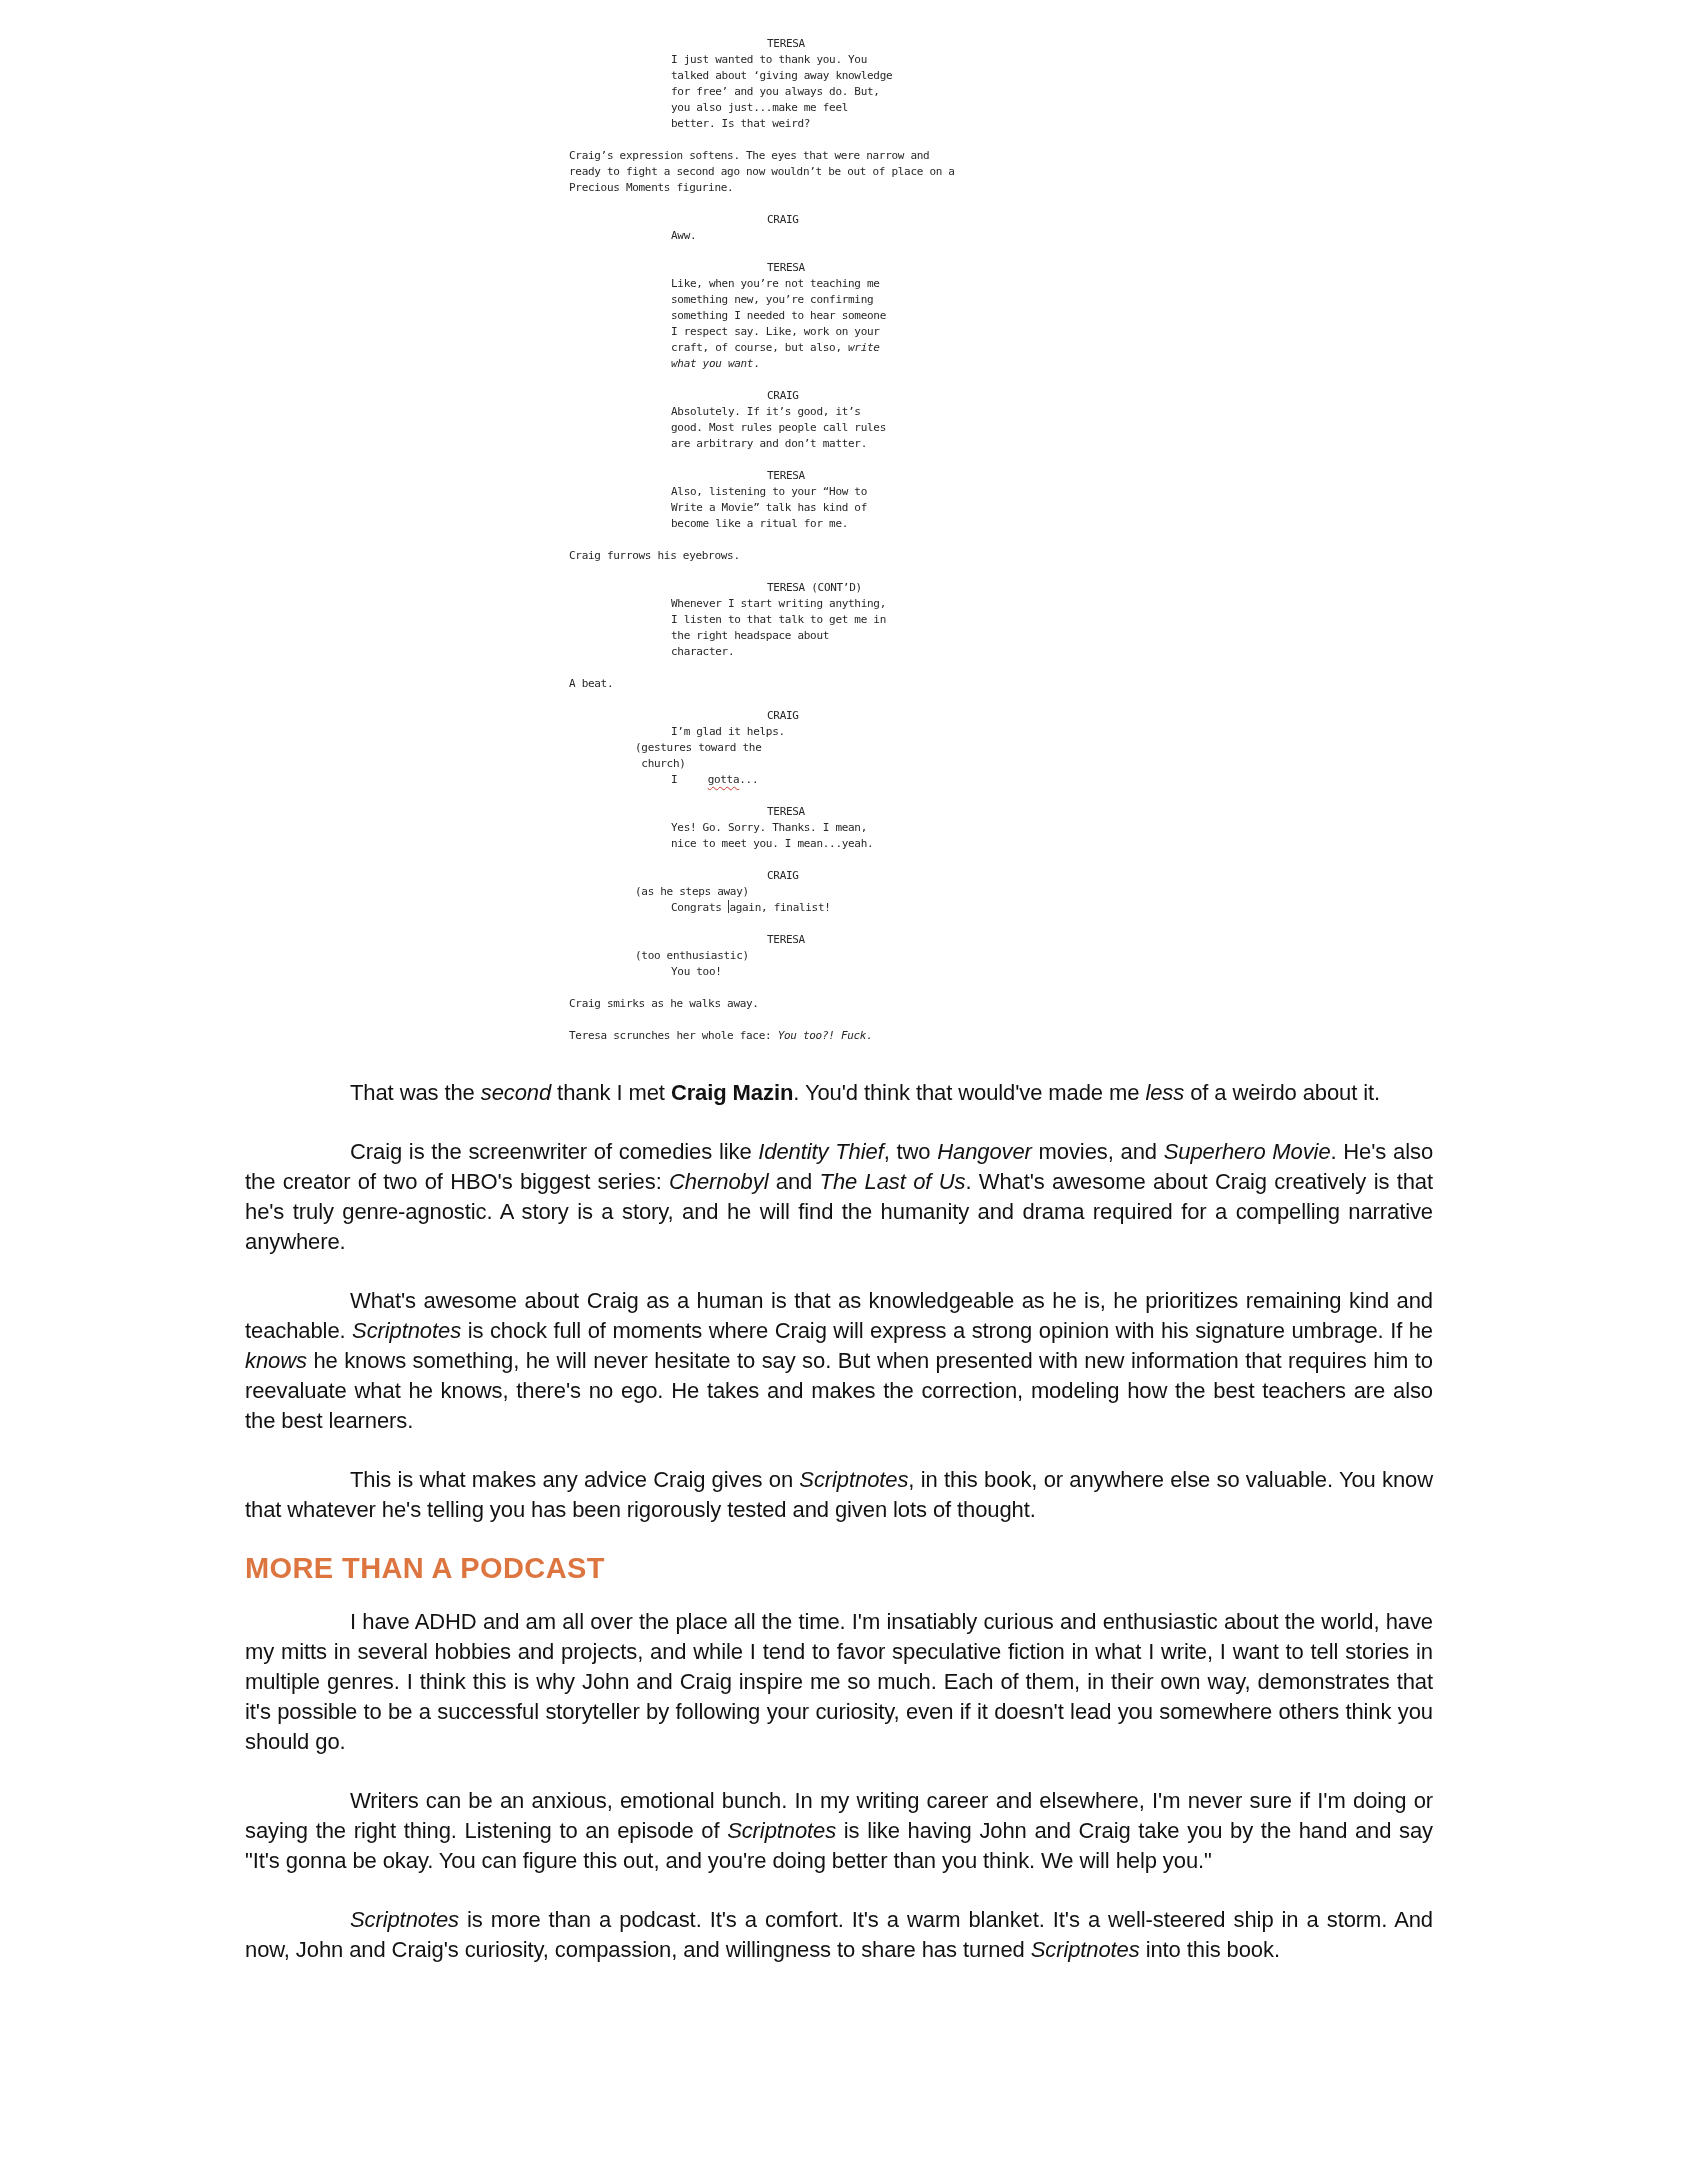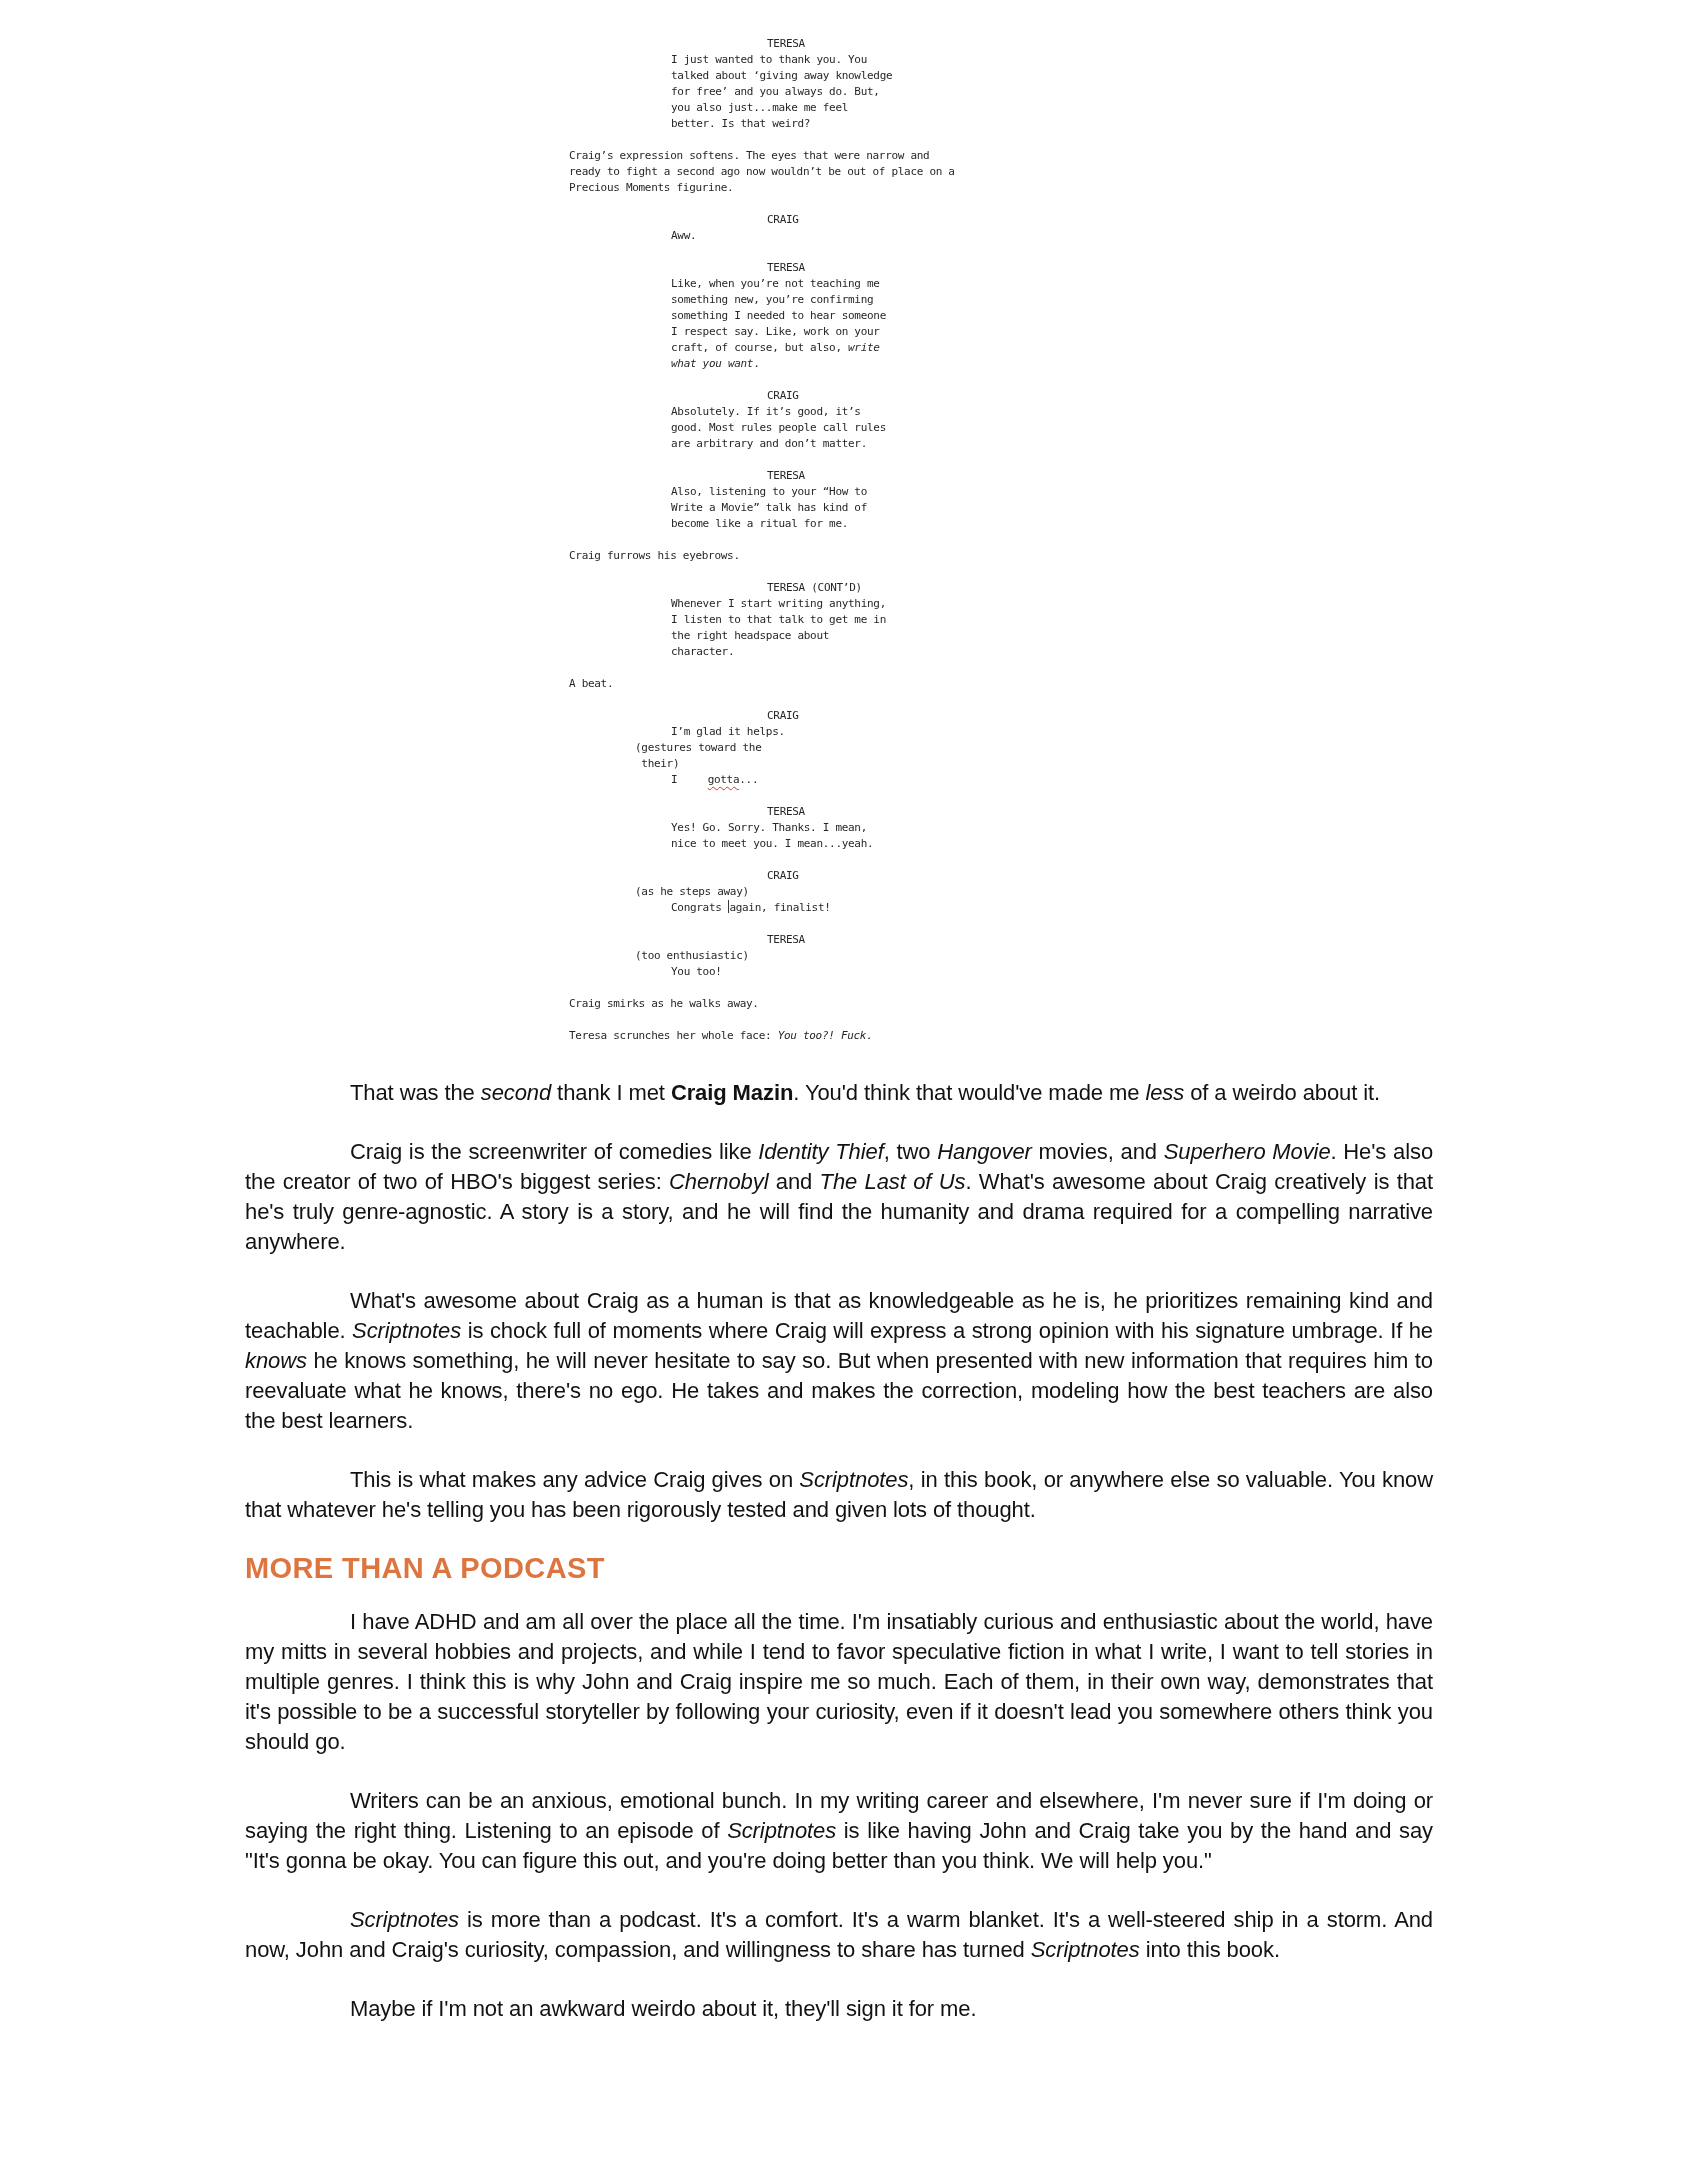--- a/index.html
+++ b/index.html
@@ -108,21 +108,21 @@
         <div class="sp-line"><span>A beat.</span></div>
       </div>
       <div class="sp-block sp-character">
         <div class="sp-line"><span>CRAIG</span></div>
       </div>
       <div class="sp-block sp-dialogue">
         <div class="sp-line"><span>I’m glad it helps.</span></div>
       </div>
       <div class="sp-block sp-parenthetical">
         <div class="sp-line"><span>(gestures toward the</span></div>
-        <div class="sp-line"><span> their)</span></div>
+        <div class="sp-line"><span> church)</span></div>
       </div>
       <div class="sp-block sp-dialogue">
         <div class="sp-line"><span>I </span><span class="sq">gotta</span><span>...</span></div>
       </div>
       <div class="sp-block sp-character">
         <div class="sp-line"><span>TERESA</span></div>
       </div>
       <div class="sp-block sp-dialogue">
         <div class="sp-line"><span>Yes! Go. Sorry. Thanks. I mean,</span></div>
         <div class="sp-line"><span>nice to meet you. I mean...yeah.</span></div>
@@ -154,16 +154,15 @@
     </div>
   <div class="prose">
       <p><span>That was the </span><span class="it">second</span><span> thank I met </span><span class="bd">Craig Mazin</span><span>. You'd think that would've made me </span><span class="it">less</span><span> of a weirdo about it.</span></p>
       <p><span>Craig is the screenwriter of comedies like </span><span class="it">Identity Thief</span><span>, two </span><span class="it">Hangover</span><span> movies, and </span><span class="it">Superhero Movie</span><span>. He's also the creator of two of HBO's biggest series: </span><span class="it">Chernobyl</span><span> and </span><span class="it">The Last of Us</span><span>. What's awesome about Craig creatively is that he's truly genre-agnostic. A story is a story, and he will find the humanity and drama required for a compelling narrative anywhere.</span></p>
       <p><span>What's awesome about Craig as a human is that as knowledgeable as he is, he prioritizes remaining kind and teachable. </span><span class="it">Scriptnotes</span><span> is chock full of moments where Craig will express a strong opinion with his signature umbrage. If he </span><span class="it">knows</span><span> he knows something, he will never hesitate to say so. But when presented with new information that requires him to reevaluate what he knows, there's no ego. He takes and makes the correction, modeling how the best teachers are also the best learners.</span></p>
       <p><span>This is what makes any advice Craig gives on </span><span class="it">Scriptnotes</span><span>, in this book, or anywhere else so valuable. You know that whatever he's telling you has been rigorously tested and given lots of thought.</span></p>
       <h2>MORE THAN A PODCAST</h2>
       <p><span>I have ADHD and am all over the place all the time. I'm insatiably curious and enthusiastic about the world, have my mitts in several hobbies and projects, and while I tend to favor speculative fiction in what I write, I want to tell stories in multiple genres. I think this is why John and Craig inspire me so much. Each of them, in their own way, demonstrates that it's possible to be a successful storyteller by following your curiosity, even if it doesn't lead you somewhere others think you should go.</span></p>
       <p><span>Writers can be an anxious, emotional bunch. In my writing career and elsewhere, I'm never sure if I'm doing or saying the right thing. Listening to an episode of </span><span class="it">Scriptnotes</span><span> is like having John and Craig take you by the hand and say "It's gonna be okay. You can figure this out, and you're doing better than you think. We will help you."</span></p>
       <p><span class="it">Scriptnotes</span><span> is more than a podcast. It's a comfort. It's a warm blanket. It's a well-steered ship in a storm. And now, John and Craig's curiosity, compassion, and willingness to share has turned </span><span class="it">Scriptnotes</span><span> into this book.</span></p>
-      <p><span>Maybe if I'm not an awkward weirdo about it, they'll sign it for me.</span></p>
     </div>
 </div>
 
 
 </body></html>

